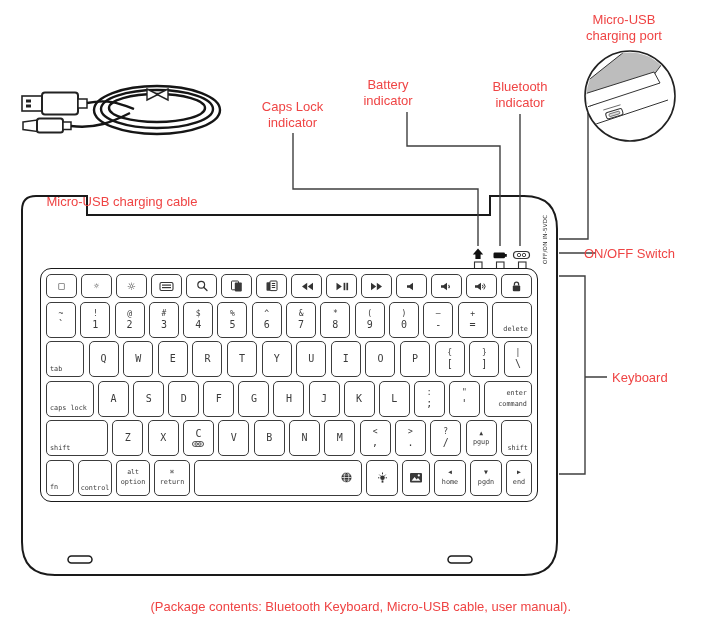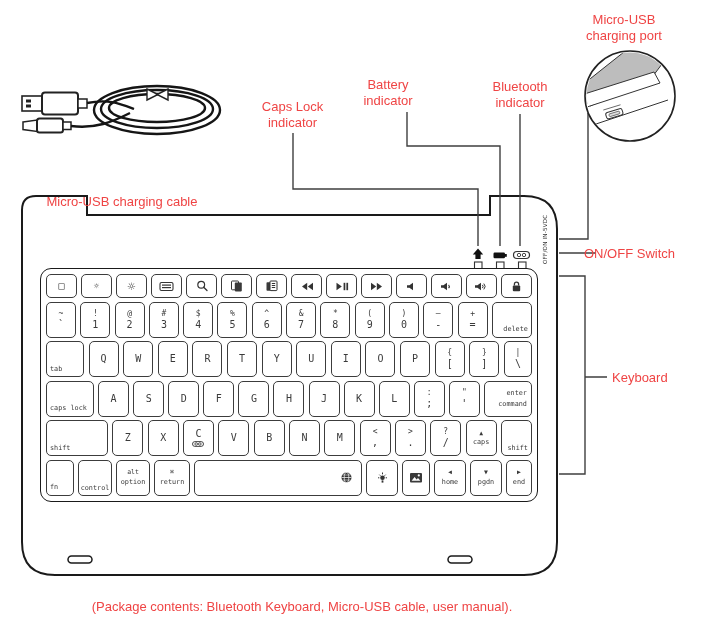--- a/index.html
+++ b/index.html
@@ -120,21 +120,21 @@
   <div class="lbl" style="left:240px;top:99px;width:105px;">Caps Lock
 indicator</div>
   <div class="lbl" style="left:338px;top:77px;width:100px;">Battery
 indicator</div>
   <div class="lbl" style="left:468px;top:79px;width:104px;">Bluetooth
 indicator</div>
   <div class="lbl" style="left:563px;top:12px;width:122px;">Micro-USB
 charging port</div>
   <div class="lbl left" style="left:584px;top:246px;">ON/OFF Switch</div>
   <div class="lbl left" style="left:612px;top:370px;">Keyboard</div>
-  <div class="lbl" style="left:20px;top:599px;width:564px;">(Package contents: Bluetooth Keyboard, Micro-USB cable, user manual).</div>
+  <div class="lbl" style="left:7px;top:599px;width:564px;text-align:right;">(Package contents: Bluetooth Keyboard, Micro-USB cable, user manual).</div>
 
   <div id="keys">
       <div class="krow fnrow">
         <div class="key" style="flex: 0 0 31px;">
           <span class="kicon">
             <span style="font-size:10px;line-height:1">□</span>
           </span>
         </div>
         <div class="key" style="flex: 0 0 31px;">
           <span class="kicon">
@@ -427,21 +427,21 @@
         <div class="key two" style="flex: 0 0 31px;">
           <span class="sh">&gt;</span>
           <span class="mn">.</span>
         </div>
         <div class="key two" style="flex: 0 0 31px;">
           <span class="sh">?</span>
           <span class="mn">/</span>
         </div>
         <div class="key two" style="flex: 0 0 31px;">
           <span class="tp">▲</span>
-          <span class="sm">caps</span>
+          <span class="sm">pgup</span>
         </div>
         <div class="key ar" style="flex: 0 0 31px;">
           <span class="sm">shift</span>
         </div>
       </div>
       <div class="krow">
         <div class="key al" style="flex: 0 0 28px;">
           <span class="sm">fn</span>
         </div>
         <div class="key ac" style="flex: 0 0 34px;">

